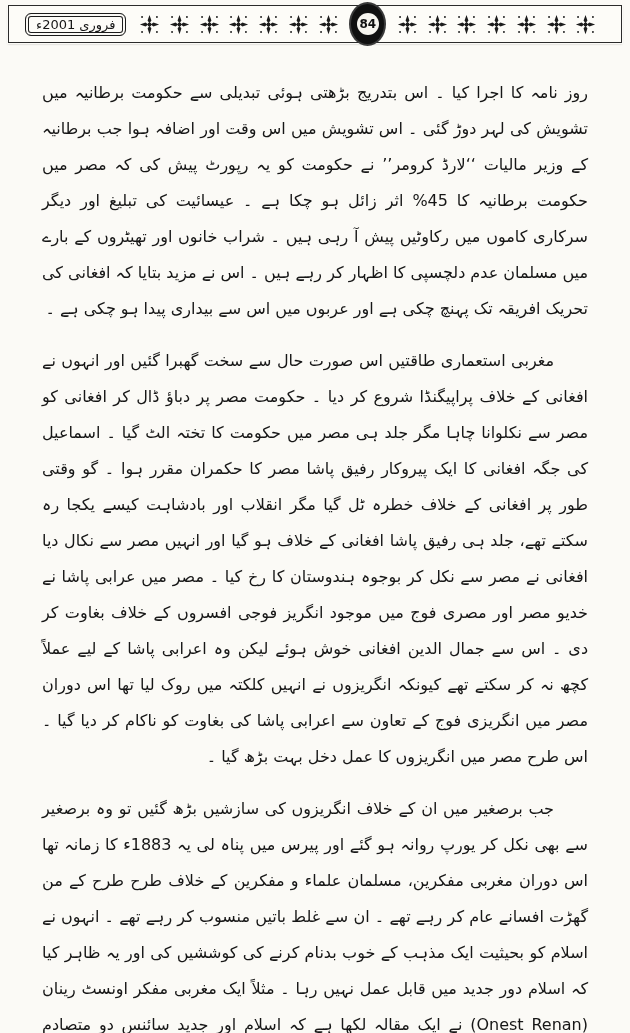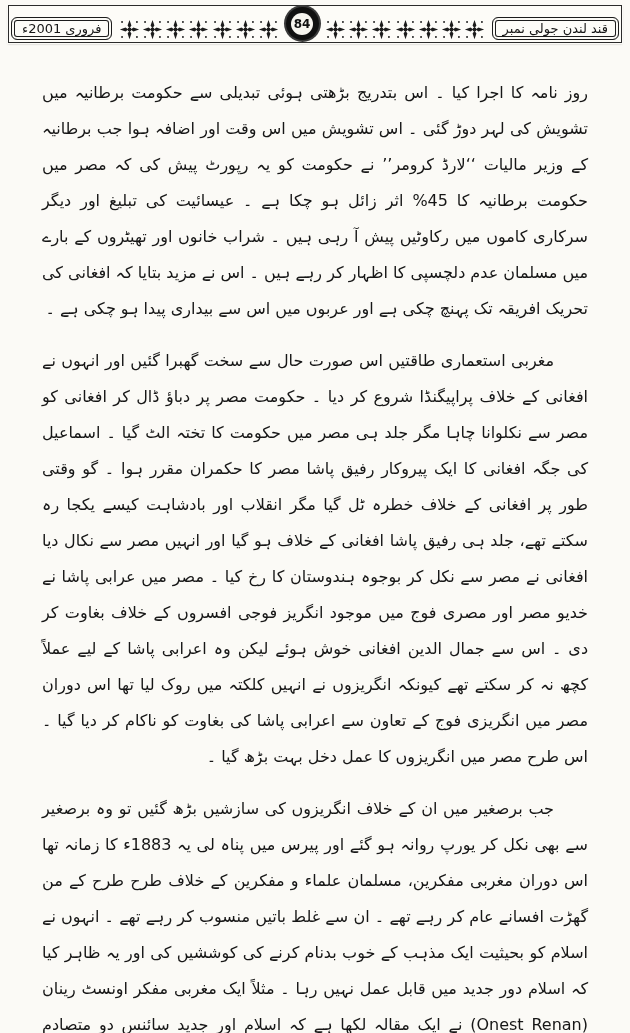--- a/index.html
+++ b/index.html
@@ -10,25 +10,25 @@
     background:#fbfaf6;
     box-sizing:border-box;
     padding:5px 8px 0 8px;
     overflow:hidden;
     font-family:"DejaVu Sans",sans-serif;
     color:#161616;
     direction:ltr;
   }
   
   .masthead{
-    display:flex;align-items:flex-end;gap:4px;
+    display:flex;align-items:center;gap:4px;
     height:38px;
     border:1px solid #2b2b2b;
     box-shadow:0 0 0 1px #fbfaf6, 0 1px 2px rgba(0,0,0,.25);
-    padding:2px 2px;box-sizing:border-box;
+    padding:2px 16px;box-sizing:border-box;
     background:#fdfcf8;
   }
   .label-box{
     flex:0 0 auto;
     border:1px solid #1c1c1c;
     box-shadow:inset 0 0 0 2px #fbfaf6, inset 0 0 0 3px #1c1c1c;
     border-radius:6px;
     padding:4px 10px;
     font-size:13px;line-height:1;
     white-space:nowrap;
@@ -36,21 +36,21 @@
     background:#fdfcf8;
   }
   .orn-strip{
     flex:1 1 0;
     display:flex;justify-content:space-evenly;align-items:center;
     overflow:hidden;min-width:0;
   }
   .orn-strip svg{width:21px;height:21px;fill:#1d1d1d;flex:0 0 auto;}
   .page-badge{
     flex:0 0 auto;
-    width:33px;height:33px;border-radius:50%;
+    width:33px;height:40px;border-radius:50%;
     background:#101010;
     display:flex;align-items:center;justify-content:center;
     box-shadow:0 0 0 2px #3a3a3a;
   }
   .badge-inner{
     width:22px;height:22px;border-radius:50%;
     background:#f7f5ef;color:#101010;
     font-size:12px;font-weight:bold;
     display:flex;align-items:center;justify-content:center;
   }
@@ -135,23 +135,20 @@
           <use href="#orn"></use>
         </svg>
       <svg>
           <use href="#orn"></use>
         </svg>
       <svg>
           <use href="#orn"></use>
         </svg>
     </div>
 
-    <div class="label-box">
-      <span>قند لندن جولی نمبر</span>
-    </div>
   </header>
 
   <main class="body-text">
     <p class="para">روز نامہ کا اجرا کیا ۔ اس بتدریج بڑھتی ہوئی تبدیلی سے حکومت برطانیہ میں تشویش کی لہر دوڑ گئی ۔ اس تشویش میں اس وقت اور اضافہ ہوا جب برطانیہ کے وزیر مالیات ‘‘لارڈ کرومر’’ نے حکومت کو یہ رپورٹ پیش کی کہ مصر میں حکومت برطانیہ کا 45% اثر زائل ہو چکا ہے ۔ عیسائیت کی تبلیغ اور دیگر سرکاری کاموں میں رکاوٹیں پیش آ رہی ہیں ۔ شراب خانوں اور تھیٹروں کے بارے میں مسلمان عدم دلچسپی کا اظہار کر رہے ہیں ۔ اس نے مزید بتایا کہ افغانی کی تحریک افریقہ تک پہنچ چکی ہے اور عربوں میں اس سے بیداری پیدا ہو چکی ہے ۔</p>
     <p class="para indent">مغربی استعماری طاقتیں اس صورت حال سے سخت گھبرا گئیں اور انہوں نے افغانی کے خلاف پراپیگنڈا شروع کر دیا ۔ حکومت مصر پر دباؤ ڈال کر افغانی کو مصر سے نکلوانا چاہا مگر جلد ہی مصر میں حکومت کا تختہ الٹ گیا ۔ اسماعیل کی جگہ افغانی کا ایک پیروکار رفیق پاشا مصر کا حکمران مقرر ہوا ۔ گو وقتی طور پر افغانی کے خلاف خطرہ ٹل گیا مگر انقلاب اور بادشاہت کیسے یکجا رہ سکتے تھے، جلد ہی رفیق پاشا افغانی کے خلاف ہو گیا اور انہیں مصر سے نکال دیا افغانی نے مصر سے نکل کر بوجوہ ہندوستان کا رخ کیا ۔ مصر میں عرابی پاشا نے خدیو مصر اور مصری فوج میں موجود انگریز فوجی افسروں کے خلاف بغاوت کر دی ۔ اس سے جمال الدین افغانی خوش ہوئے لیکن وہ اعرابی پاشا کے لیے عملاً کچھ نہ کر سکتے تھے کیونکہ انگریزوں نے انہیں کلکتہ میں روک لیا تھا اس دوران مصر میں انگریزی فوج کے تعاون سے اعرابی پاشا کی بغاوت کو ناکام کر دیا گیا ۔ اس طرح مصر میں انگریزوں کا عمل دخل بہت بڑھ گیا ۔</p>
     <p class="para indent">جب برصغیر میں ان کے خلاف انگریزوں کی سازشیں بڑھ گئیں تو وہ برصغیر سے بھی نکل کر یورپ روانہ ہو گئے اور پیرس میں پناہ لی یہ 1883ء کا زمانہ تھا اس دوران مغربی مفکرین، مسلمان علماء و مفکرین کے خلاف طرح طرح کے من گھڑت افسانے عام کر رہے تھے ۔ ان سے غلط باتیں منسوب کر رہے تھے ۔ انہوں نے اسلام کو بحیثیت ایک مذہب کے خوب بدنام کرنے کی کوششیں کی اور یہ ظاہر کیا کہ اسلام دور جدید میں قابل عمل نہیں رہا ۔ مثلاً ایک مغربی مفکر اونسٹ رینان (Onest Renan) نے ایک مقالہ لکھا ہے کہ اسلام اور جدید سائنس دو متصادم چیزیں ہیں ۔ افغانی نے اس مقالے کا جواب لکھا جس سے مغرب میں ان کے فکر کی دھوم مچ گئی ۔ افغانی کے مقالے کو پڑھ کر مستشرقین اور مغرب میں مقیم مسلمانوں نے اطمینان کا سانس لیا اور اس طرح اسلام اور سائنس کے متعلق ان کی غلط فہمیوں کا ازالہ ہو گیا ۔ افغانی نے اپنے مقالے میں بتایا کہ اسلام اور سائنس میں مکمل ہم آہنگی پائی جاتی ہے یہ ایک دوسرے سے متصادم نہیں اسی دوران افغانی کے شاگرد مفتی محمد عبدہ نے ‘‘العروة الوثقیٰ’’ کے نام سے ایک علمی رسالہ جاری کیا ۔ جس کے ذریعے اسلامی افکار کو عام کرنے کی کوششیں کیں ۔ انگریز اس رسالے سے بوکھلائے اور مصر و ہندوستان میں اس کا داخلہ بند کر دیا ۔ اس رسالے کا مقصد مسلمانوں کی بیداری اور اتحاد عالم اسلامی تھا ۔ رسالہ بند ہوتے ہی آپ پیرس سے نکل کر مختلف ممالک سے ہوتے ہوئے ایران پہنچے ۔ یہاں مرزا باقر آپ کے خیالات سے بہت متاثر ہوا ۔</p>
 
   </main>
 
 </div>

